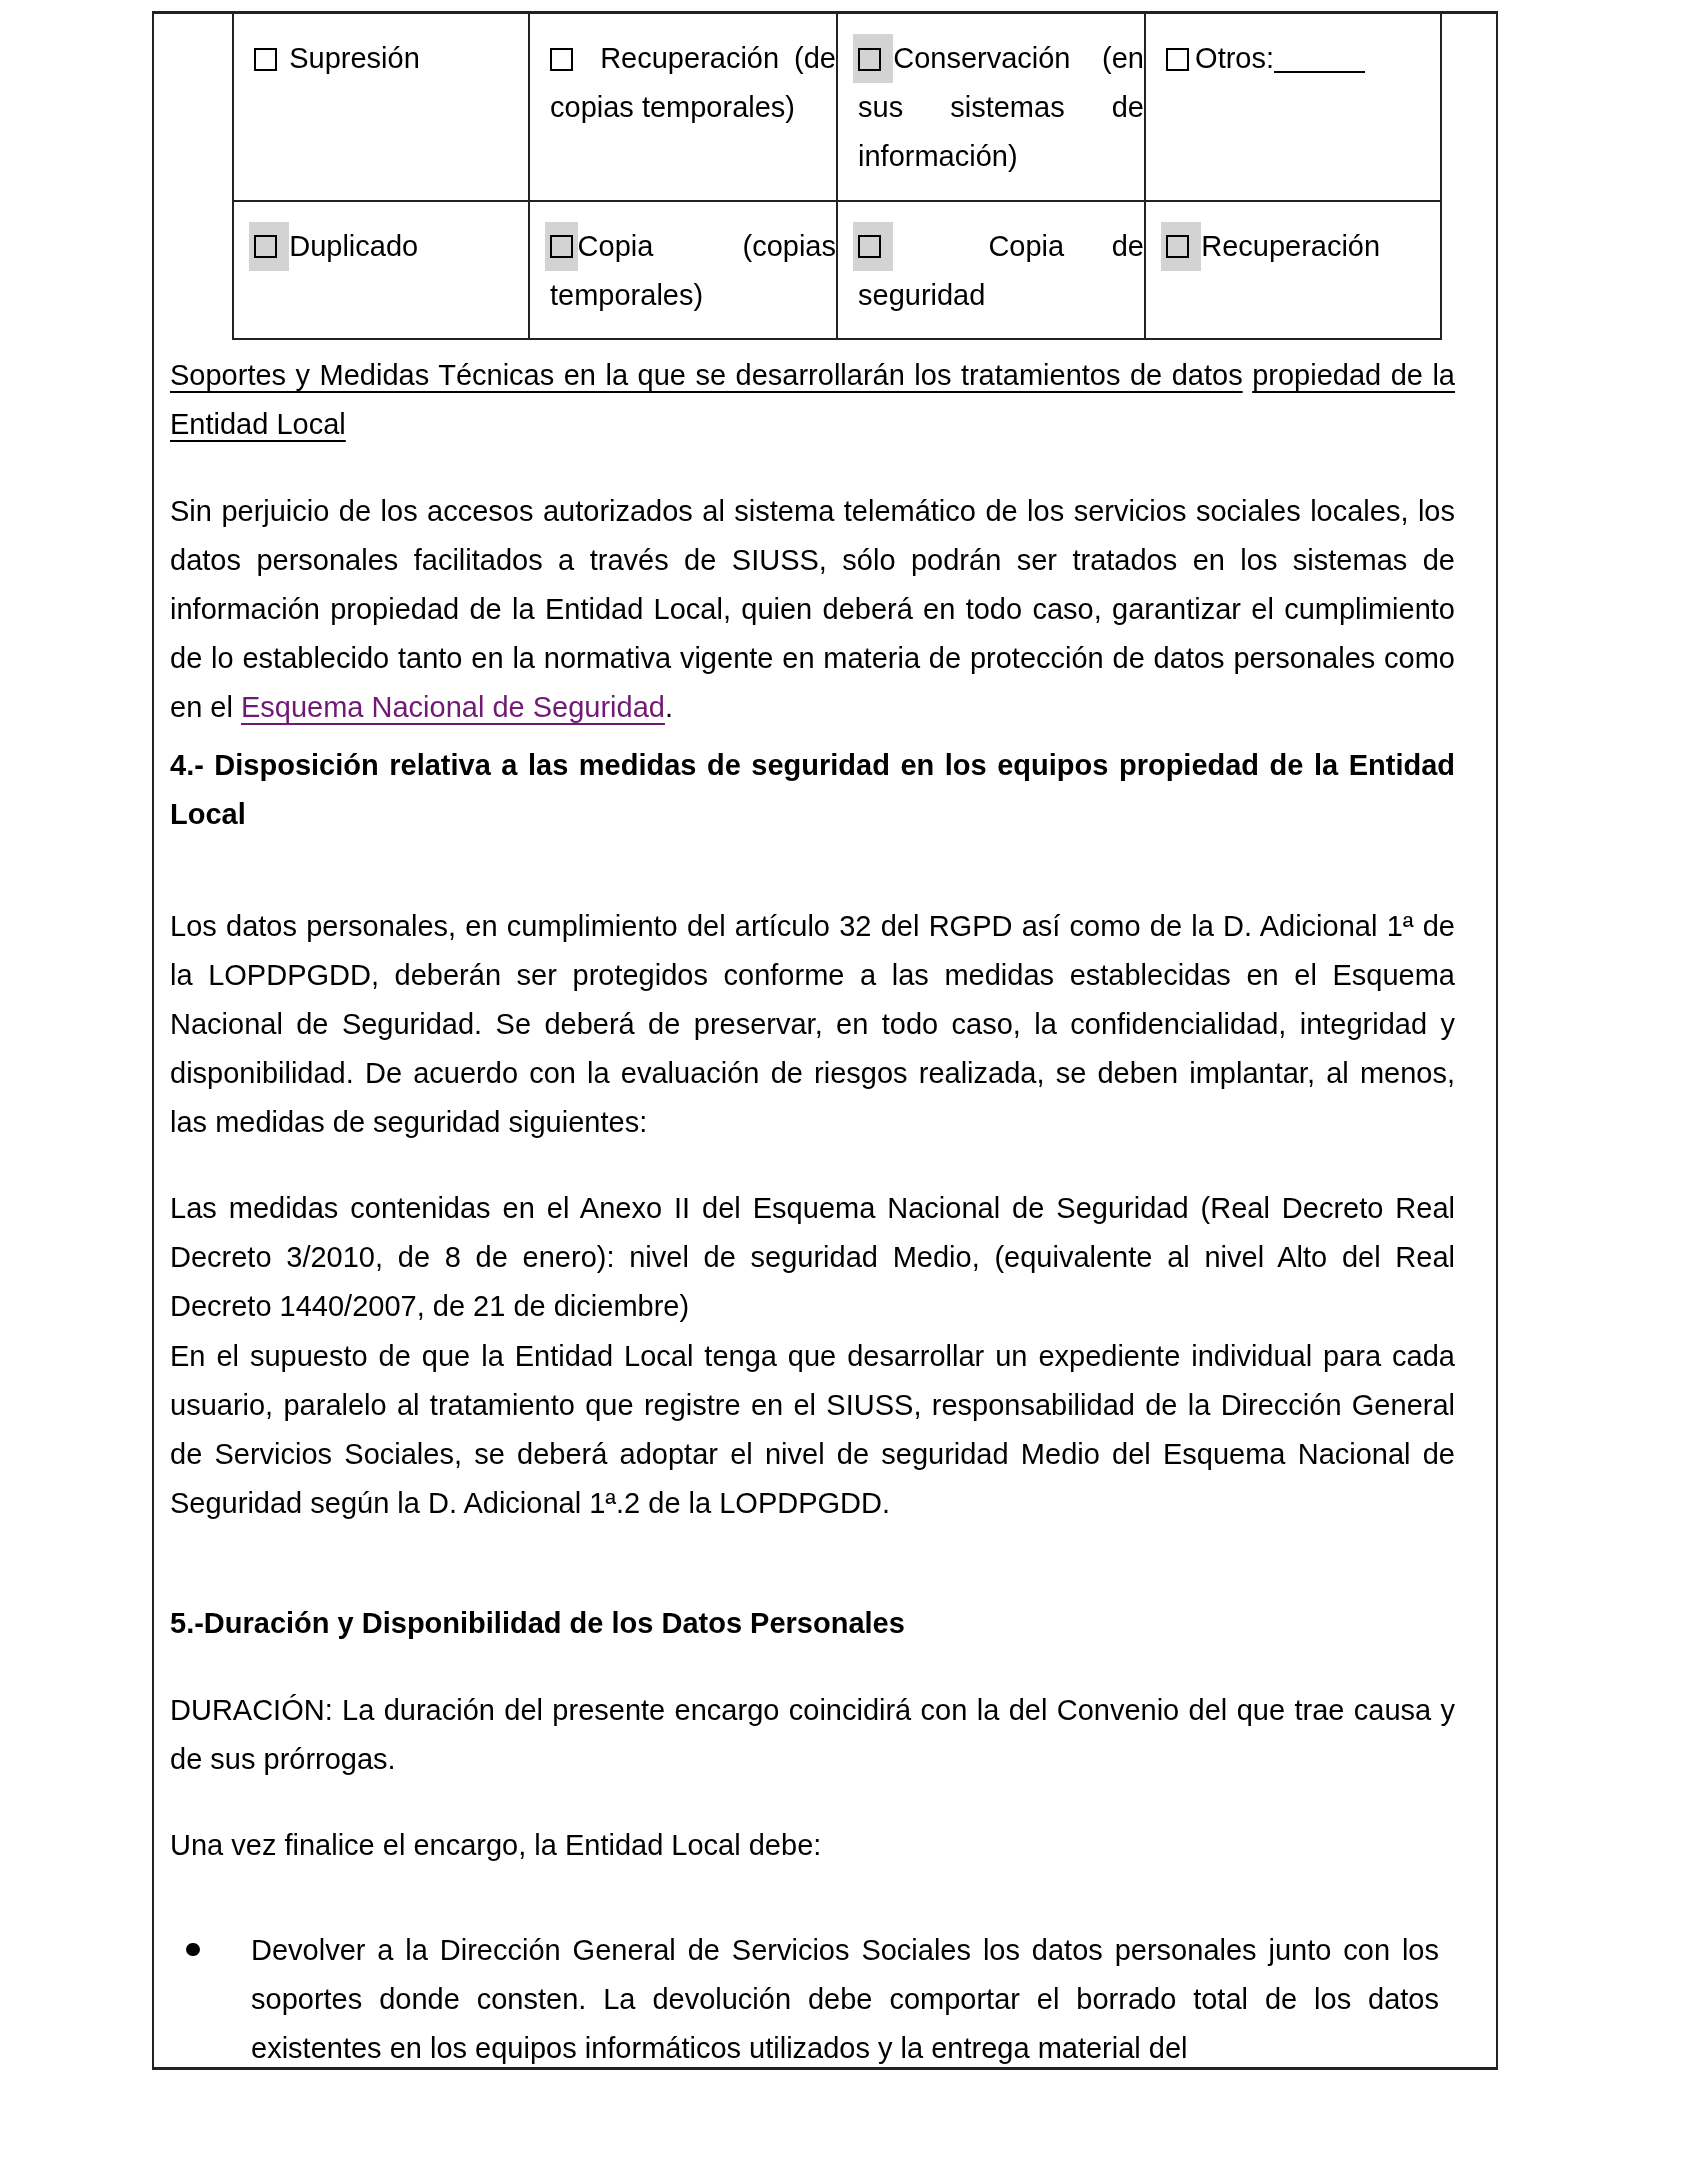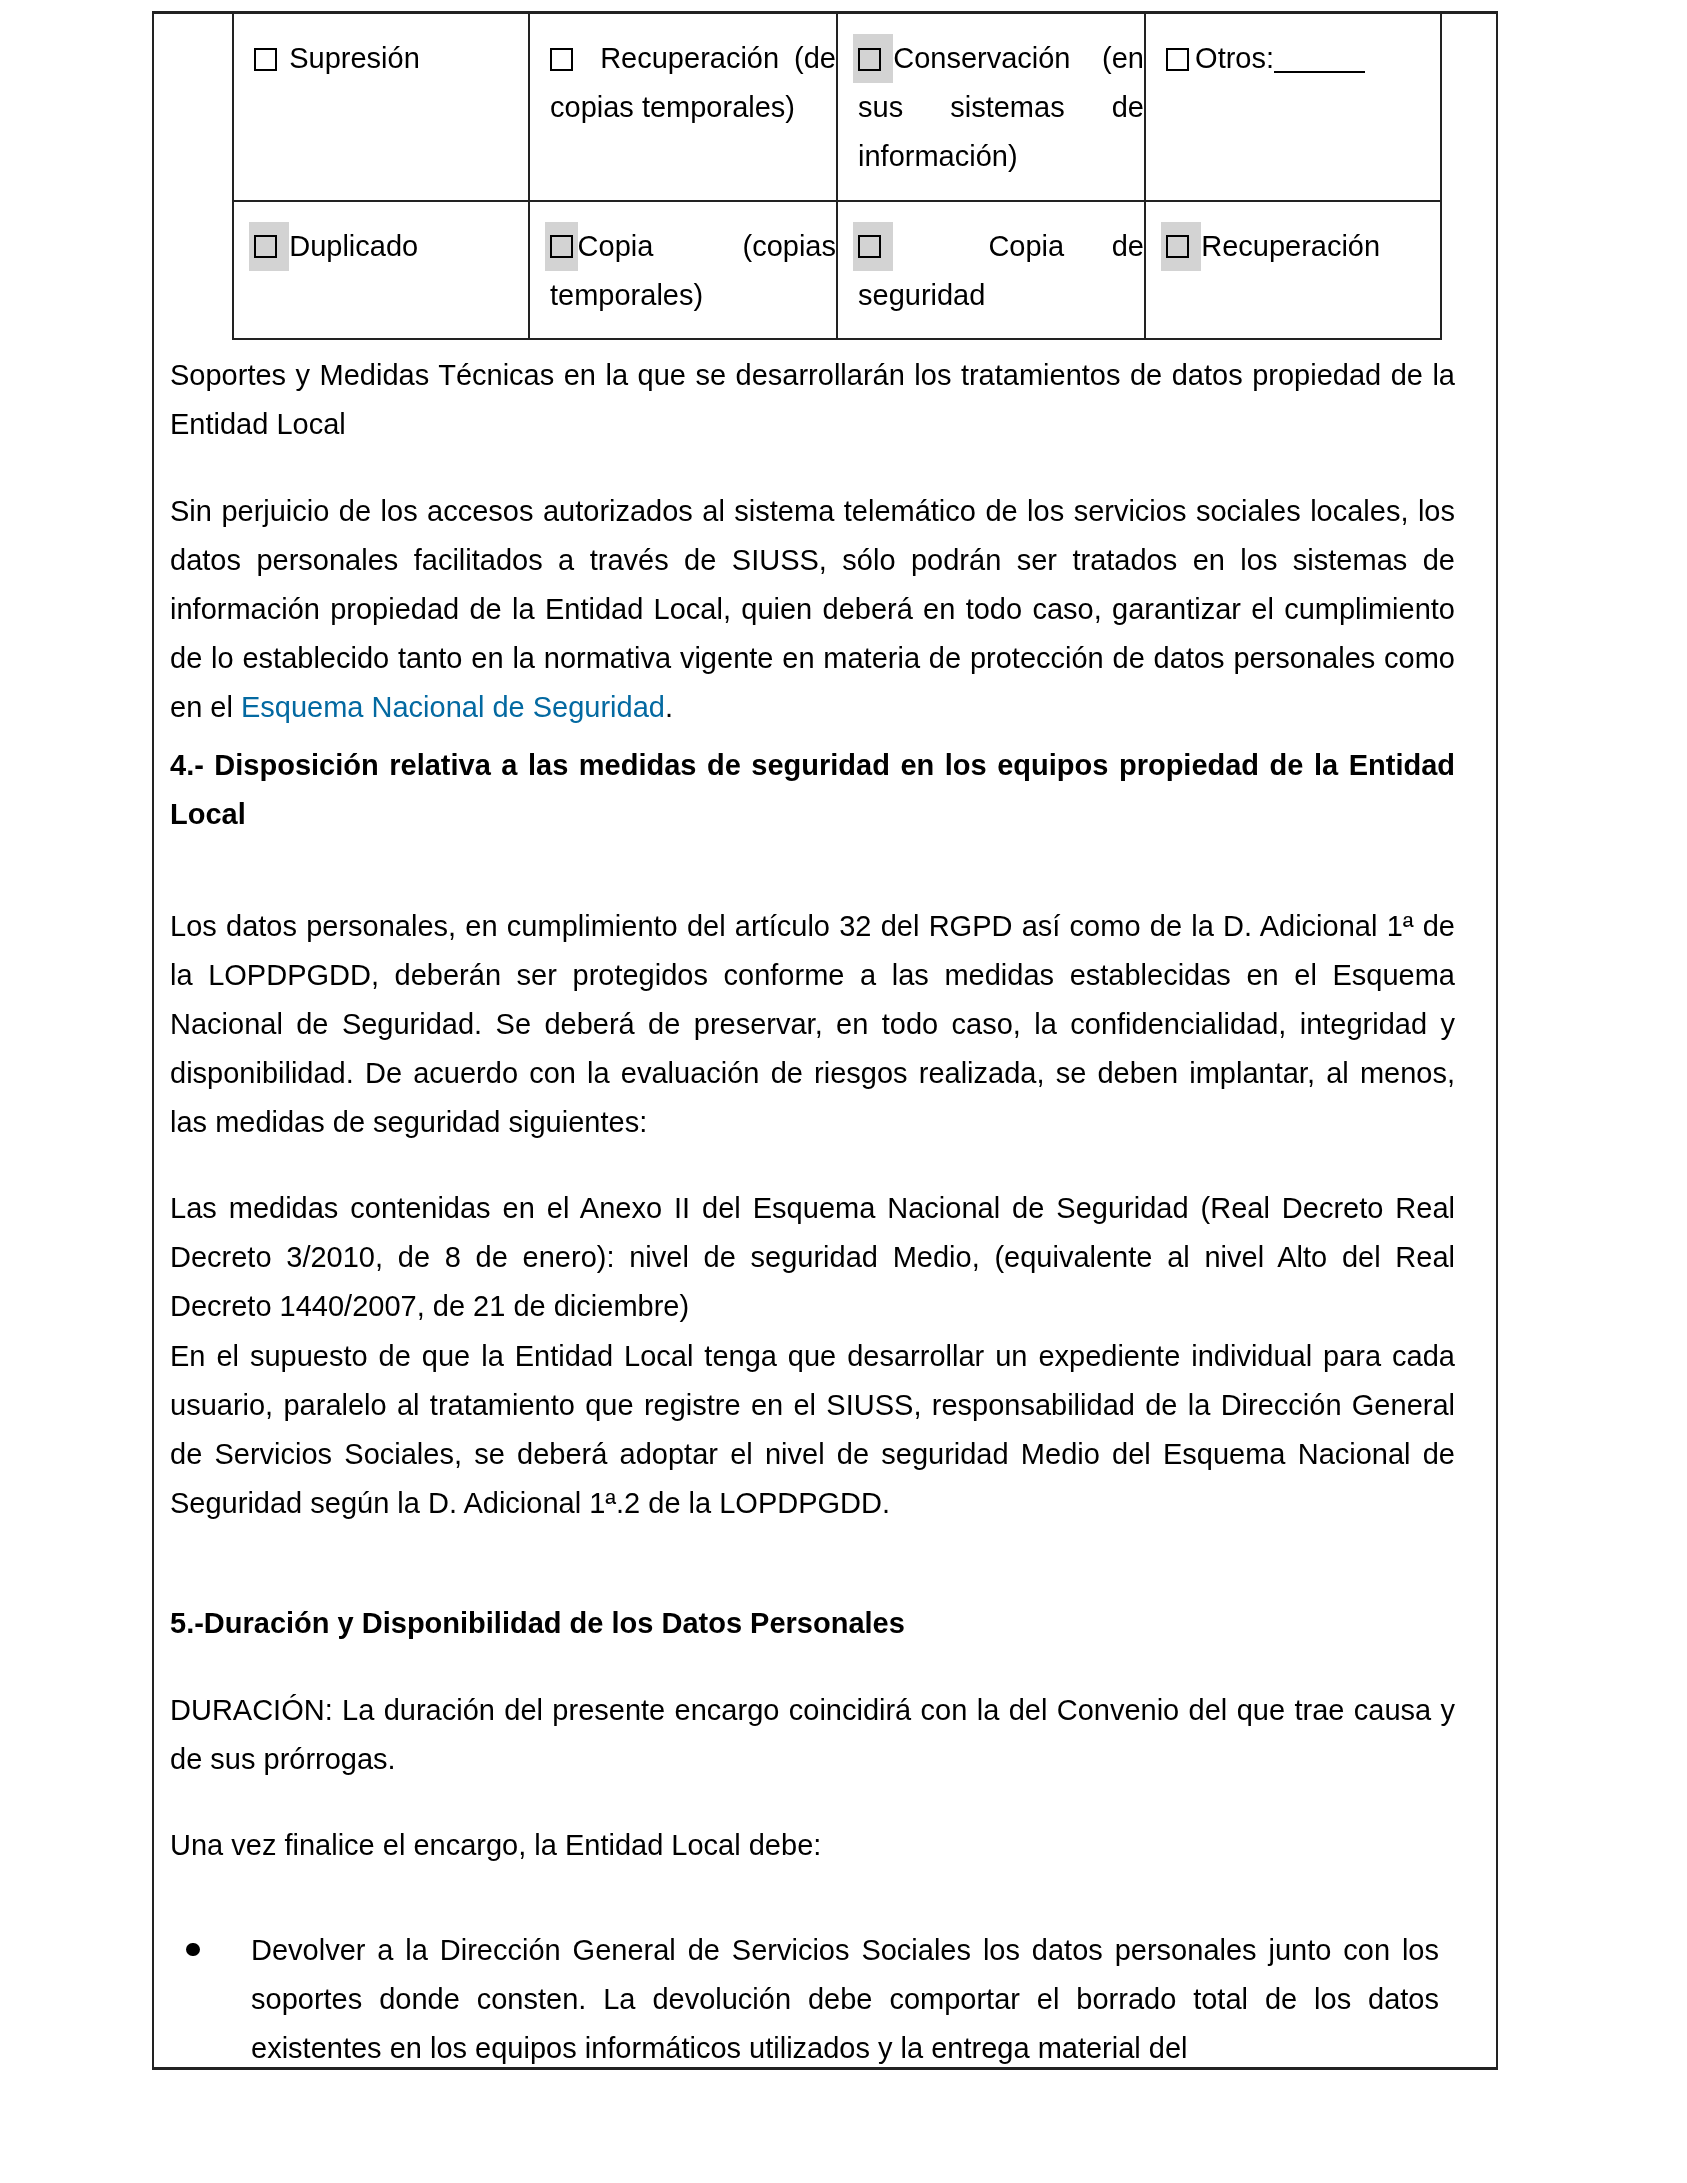--- a/index.html
+++ b/index.html
@@ -15,25 +15,25 @@
   table.ops tr.r2 td { height: 138px; }
   table.ops td.c { width: 296px; }
   table.ops tr.r1 td { border-top-width: 3.8px; }
   .chk { display: inline-block; width: 23px; height: 23px; border: 2.3px solid #000; box-sizing: border-box;
          vertical-align: -2.3px; margin-right: 7.6px; }
   .chk-wrap { display: inline-block; padding: 0 4.6px; margin-left: -4.6px; }
   .chk-wrap.hl { background: #d3d3d3; }
   .blank { display: inline-block; width: 91px; border-bottom: 2.3px solid #000; height: 26px; vertical-align: -4.6px; }
   .text-col { position: absolute; left: 170px; width: 1285px; font-size: 29px; line-height: 49px; }
   .p { position: absolute; left: 0; width: 1285px; margin: 0; text-align: justify; }
-  .p.u span.ul { text-decoration-thickness: 2.3px; text-underline-offset: 6px; margin-top: 48px; }
+  .p.u span.ul { text-decoration: underline; text-decoration-thickness: 2.3px; text-underline-offset: 6px; margin-top: 48px; }
   .h { font-weight: bold; }
   .bullet-list { position: absolute; left: 65px; width: 1220px; }
   .bullet-dot { position: absolute; left: -49px; top: 16.7px; width: 13.7px; height: 13.7px; border-radius: 50%; background: #000; }
-  a.link { color: #0369a1; text-decoration-thickness: 2.3px; text-underline-offset: 6px; }
+  a.link { color: #701a75; text-decoration: underline; text-decoration-thickness: 2.3px; text-underline-offset: 6px; }
 </style>
 </head>
 <body>
 
 <div class="frame"></div>
 
 <table class="ops">
   <tbody>
       <tr class="r1">
     <td class="c">

